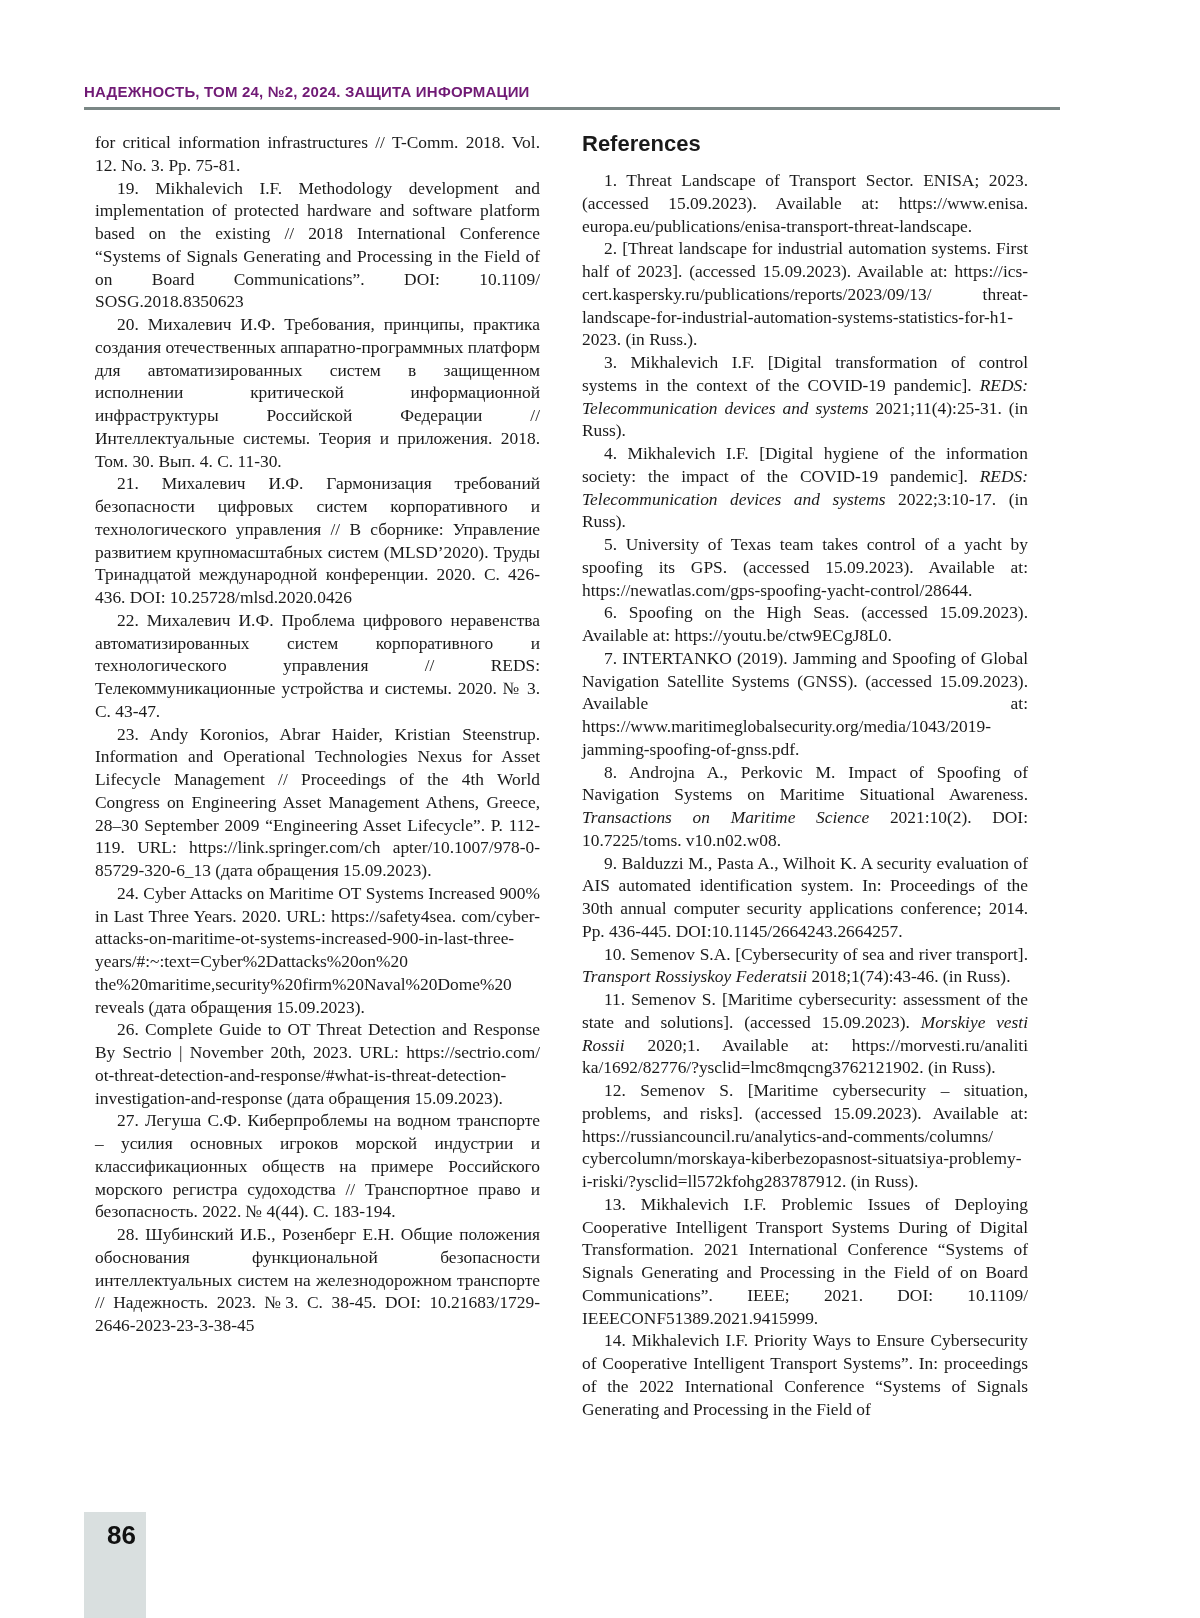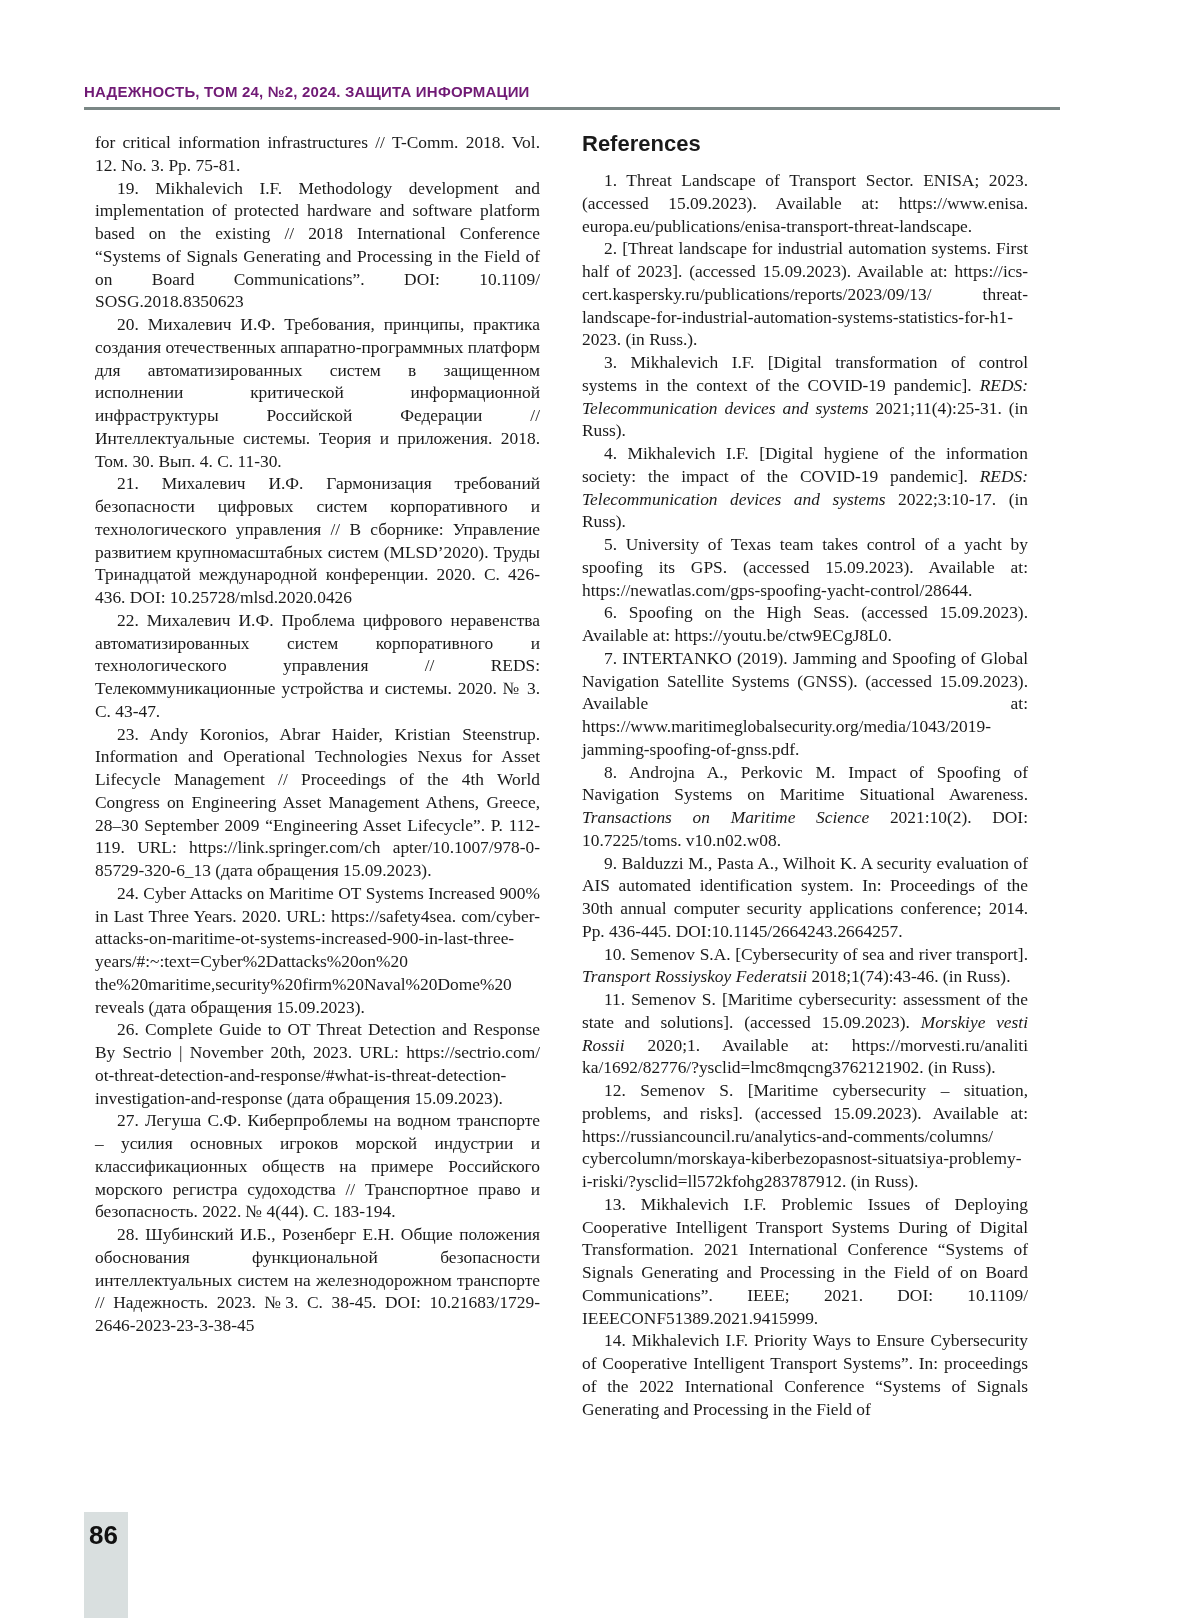--- a/index.html
+++ b/index.html
@@ -23,21 +23,21 @@
   .col-right { left: 582px; width: 446px; }
   .ref { margin: 0; text-indent: 22px; }
   .ref.cont { text-indent: 0; }
   .ref-heading {
     font-family: "Liberation Sans", sans-serif; font-weight: bold;
     font-size: 22px; color: #1a1a1a; margin: 0 0 12px 0; line-height: 26px;
   }
   .col-right .refs { margin-top: 12px; }
   i { font-style: italic; }
   .page-num-box {
-    position: absolute; left: 84px; top: 1512px; width: 44px; height: 106px;
+    position: absolute; left: 84px; top: 1512px; width: 62px; height: 106px;
     background: #d9dfdf;
   }
   .page-num {
     position: absolute; right: 10px; top: 8px;
     font-family: "Liberation Sans", sans-serif; font-weight: bold;
     font-size: 26px; color: #111;
   }
 </style>
 </head>
 <body>

